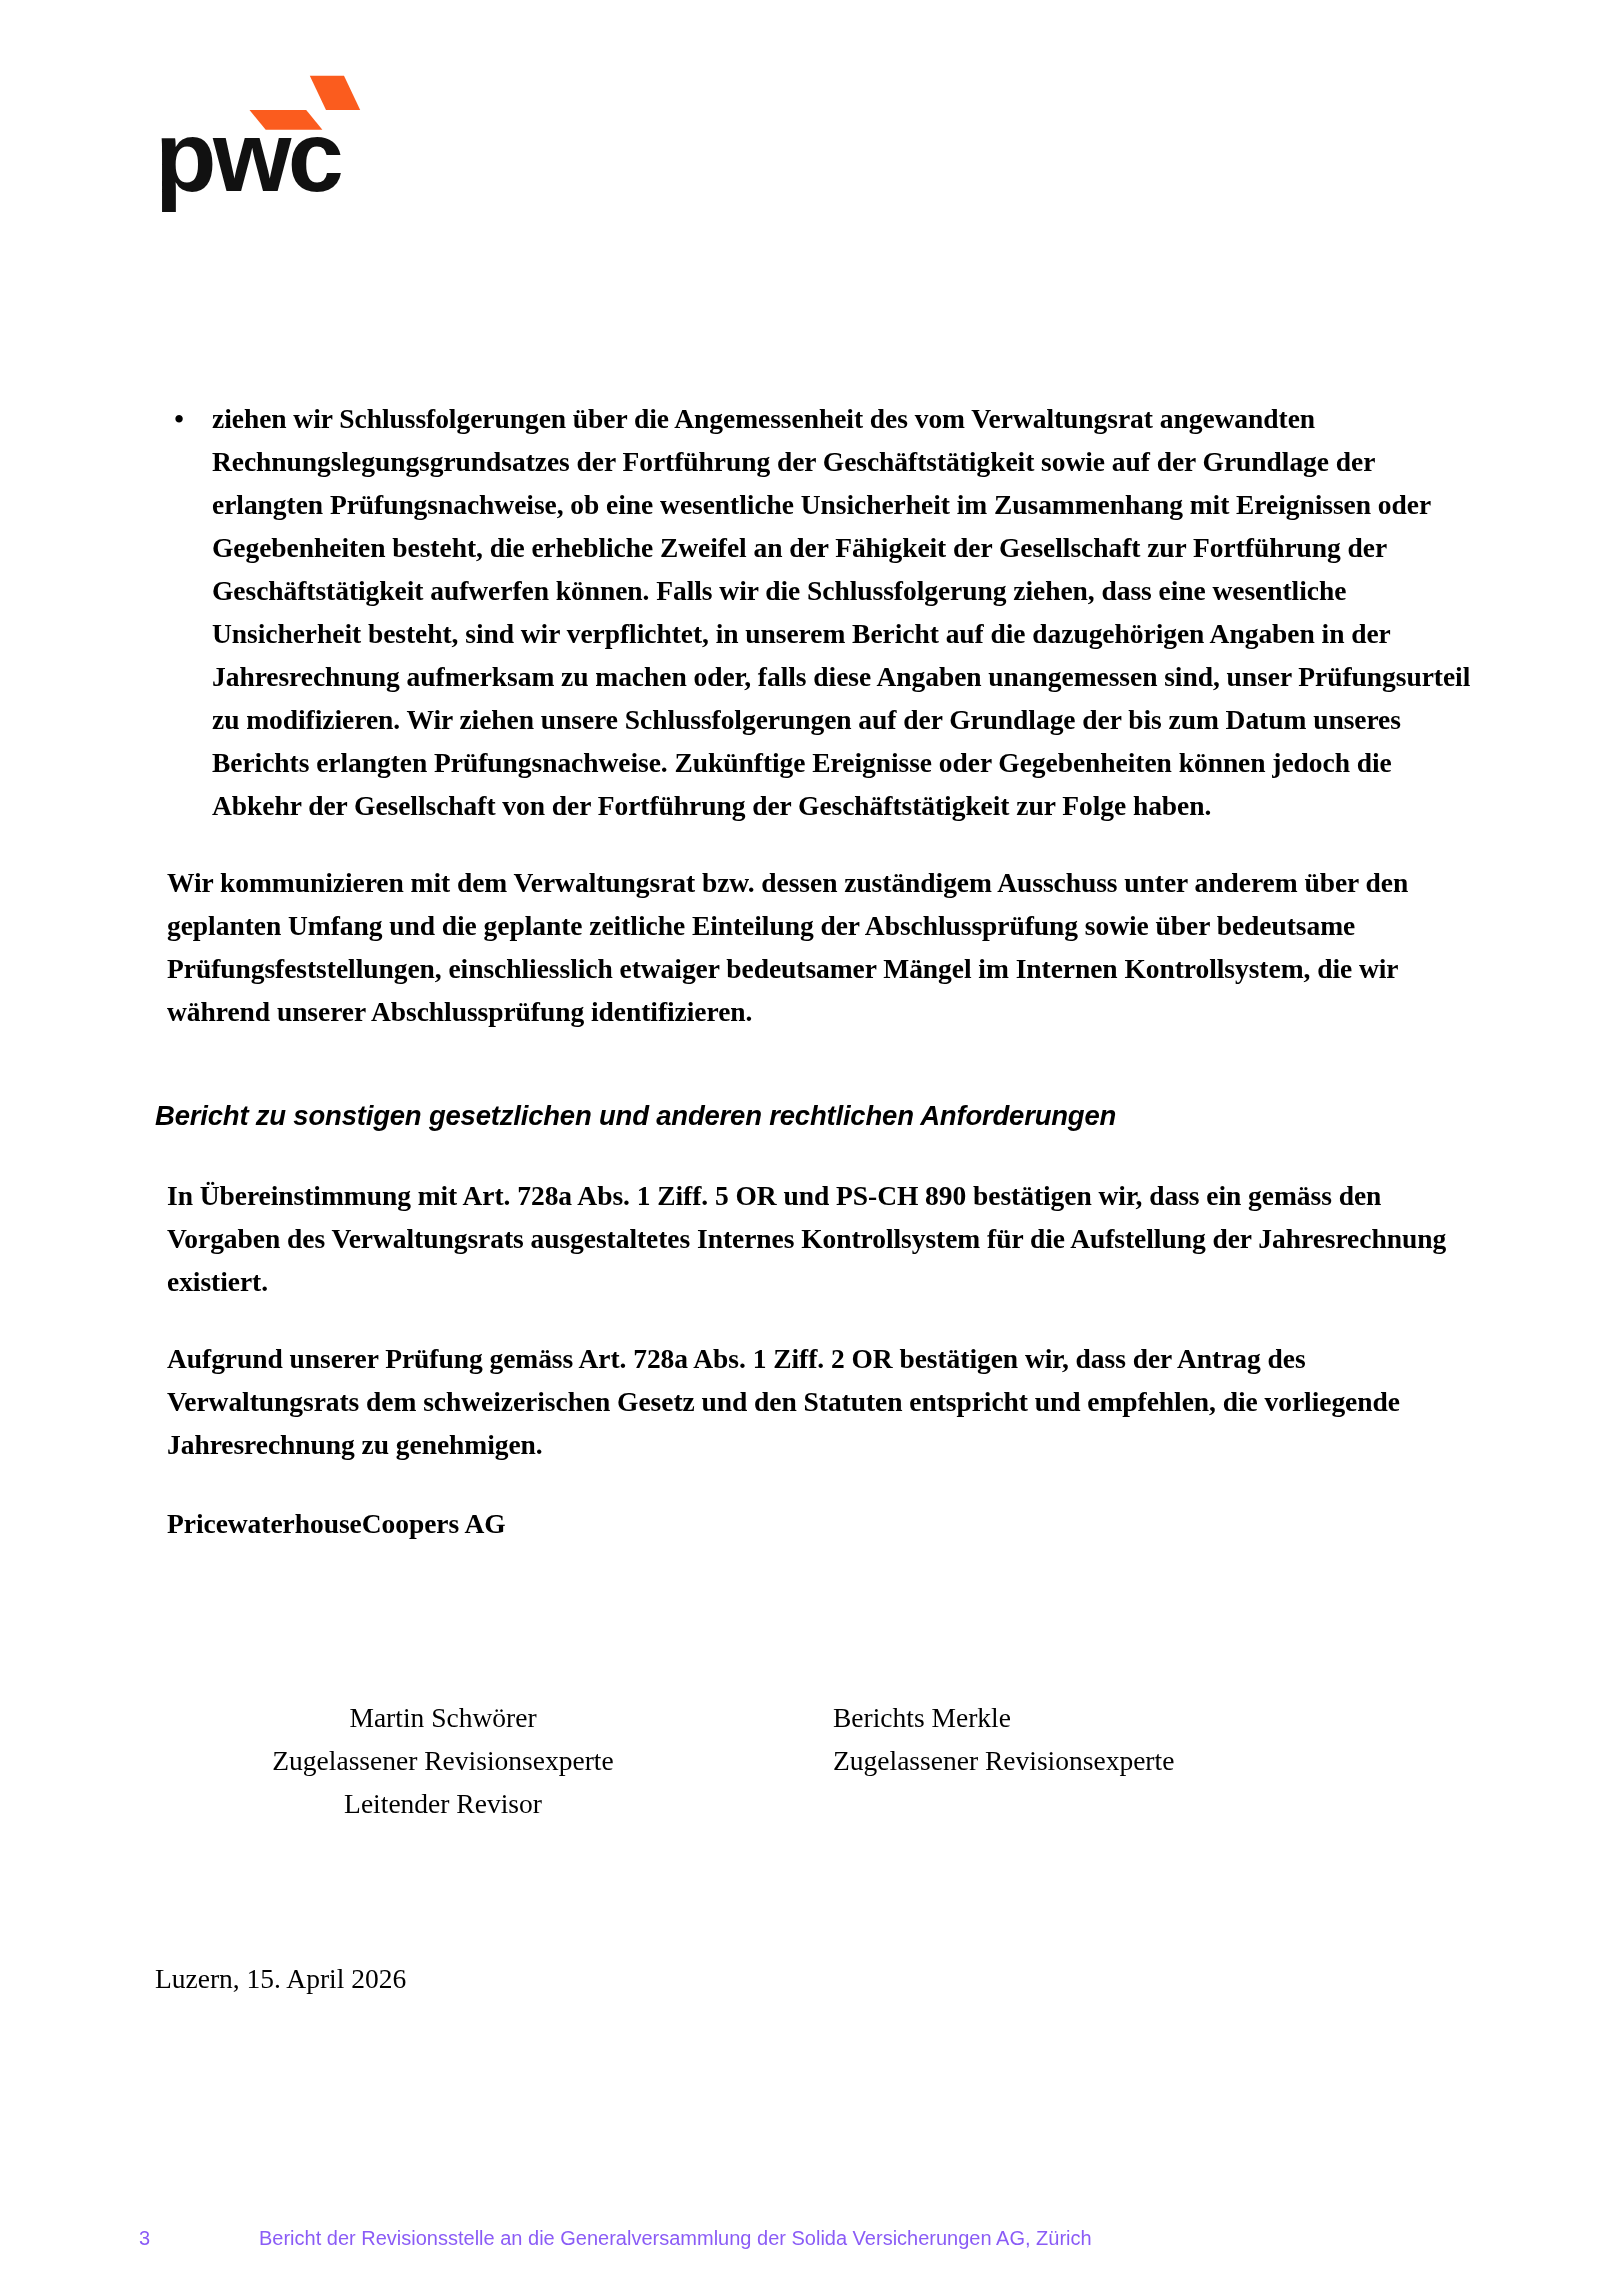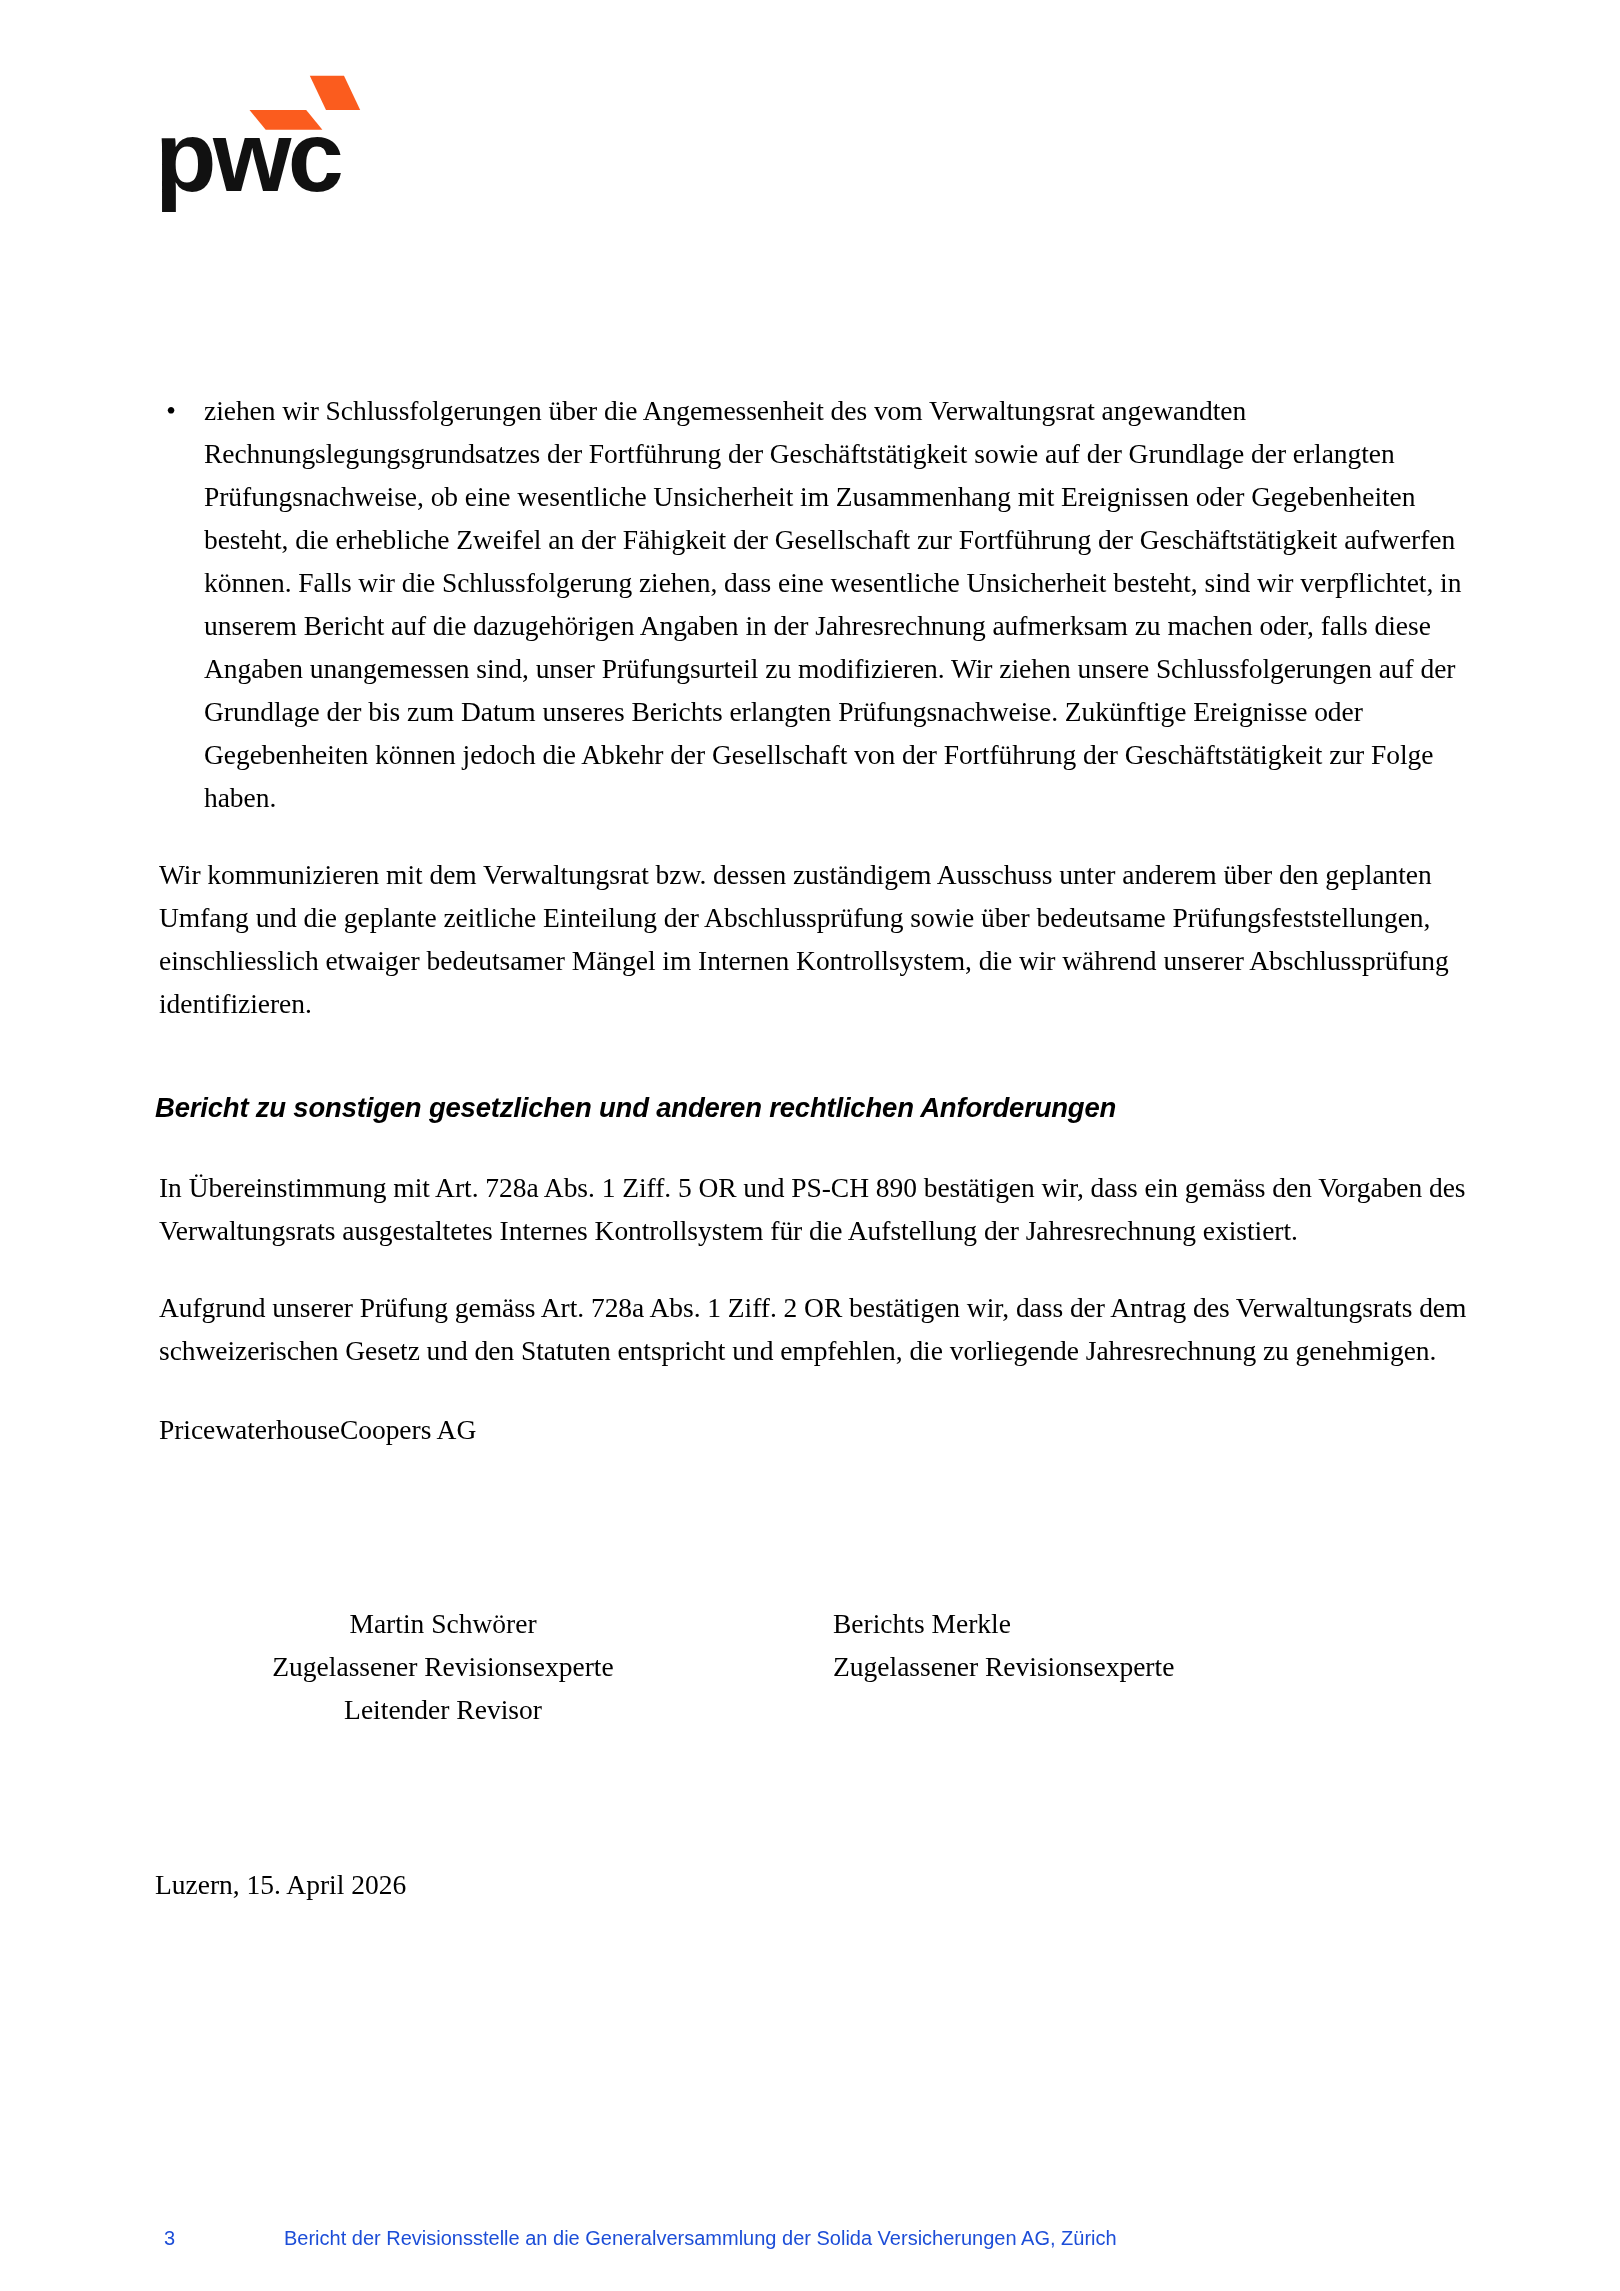--- a/index.html
+++ b/index.html
@@ -38,23 +38,24 @@
   .content {
     position: absolute;
     left: 155px;
     top: 385px;
     width: 1343px;
   }
 
   p, li {
     font-size: 27.5px;
     line-height: 43px;
-    margin: 4px;
+    margin: 12px;
     text-align: left;
     letter-spacing: -0.05px;
+    font-weight: bold;
   }
 
   .bullet-list {
     list-style: none;
     margin: 0 0 0 0;
     padding: 0;
   }
   .bullet-list li {
     position: relative;
     padding-left: 45px;
@@ -109,27 +110,27 @@
     position: absolute;
     left: 0;
     top: 261px;
     font-size: 27.5px;
     line-height: 43px;
   }
 
   
   .footer {
     position: absolute;
-    left: 164px;
+    left: 139px;
     top: 2225px;
     width: 1350px;
     font-family: "Liberation Sans", "DejaVu Sans", sans-serif;
     font-size: 20px;
     line-height: 27px;
-    color: #1d4ed8;
+    color: #8b5cf6;
     white-space: nowrap;
   }
   .footer .page-number {
     display: inline-block;
     width: 120px;
   }
   .footer .footer-text {
     display: inline-block;
   }
 </style>

